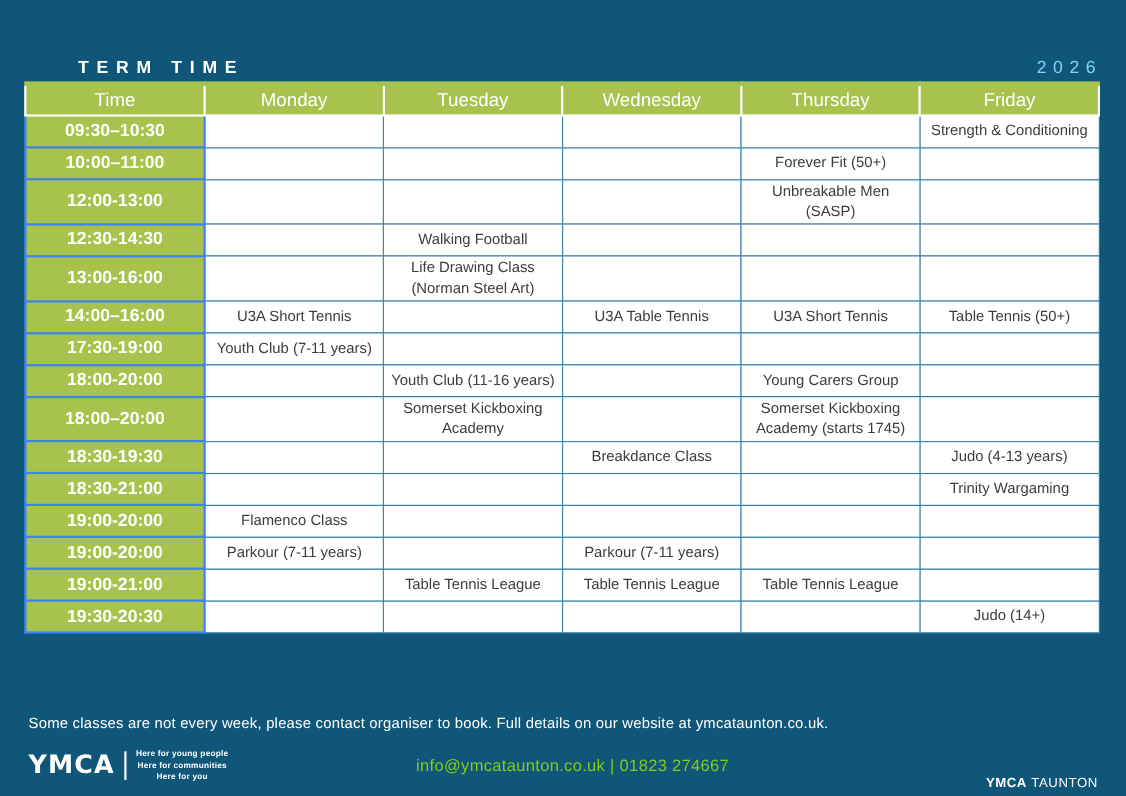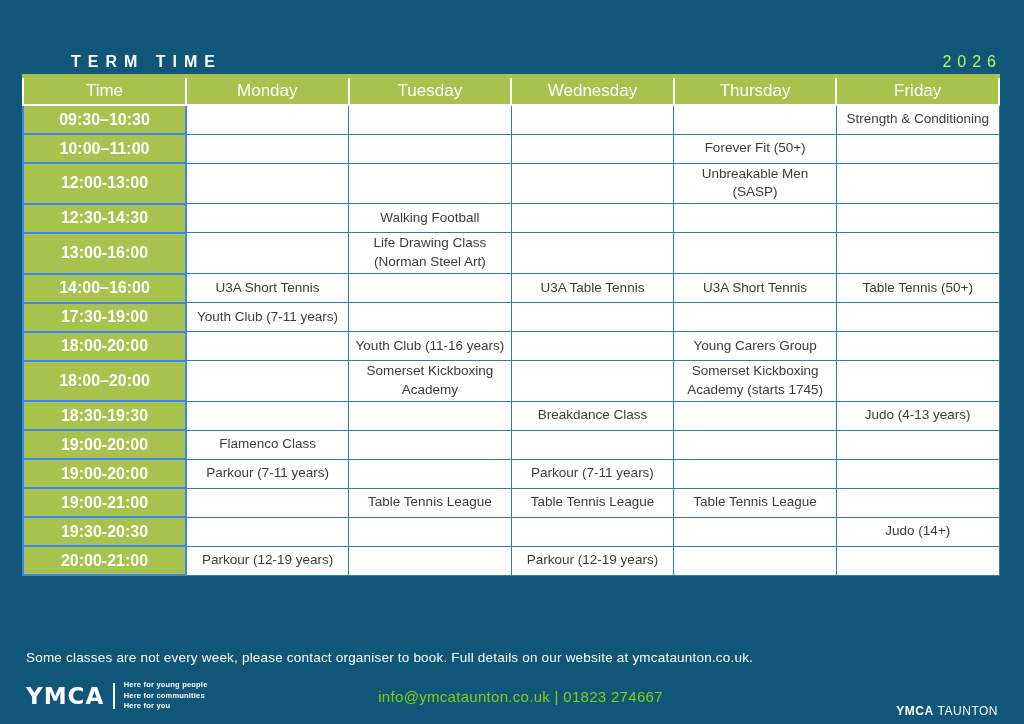--- a/index.html
+++ b/index.html
@@ -15,21 +15,21 @@
   .term-label{
     position:absolute;left:26px;bottom:13px;
     color:#ffffff;font-size:16px;font-weight:600;letter-spacing:7px;white-space:nowrap;
   }
   .page-title{
     position:absolute;left:120px;right:120px;bottom:5px;text-align:center;
     color:#B5CD4F;font-size:35px;font-weight:800;letter-spacing:1.5px;white-space:nowrap;
   }
   .year{
     position:absolute;right:22px;bottom:13px;
-    color:#bef264;font-size:16px;font-weight:500;letter-spacing:6px;
+    color:#7dd3fc;font-size:16px;font-weight:500;letter-spacing:6px;
   }
   
   table.timetable{
     position:absolute;left:22px;top:74px;width:978px;
     border-collapse:collapse;table-layout:fixed;
     border-top:4px solid #A8C24E;
   }
   col.time-col{width:163px;}
   .timetable th{
     background:#A8C24E;color:#ffffff;
@@ -58,21 +58,21 @@
   .bottom-bar{
     position:absolute;left:26px;right:26px;top:676px;height:40px;
     display:flex;justify-content:space-between;align-items:center;
   }
   .logo{display:flex;align-items:center;gap:9px;}
   .logo-ymca{
     color:#ffffff;font-family:"DejaVu Sans", sans-serif;
     font-weight:900;font-size:23px;letter-spacing:1px;line-height:1;
   }
   .logo-divider{width:1.5px;height:26px;background:#ffffff;}
-  .logo-taglines{color:#ffffff;font-size:7.5px;font-weight:700;line-height:1.4;letter-spacing:0.2px;}
+  .logo-taglines{color:#ffffff;font-size:7.5px;font-weight:700;line-height:1.4;letter-spacing:0.2px;text-align:center;}
   .contact{
     position:absolute;left:50%;top:50%;transform:translate(-47%,-50%);
     color:#84cc16;font-size:15px;letter-spacing:0.3px;white-space:nowrap;
   }
   .brand{
     color:#ffffff;font-size:12px;letter-spacing:0.5px;
     border-bottom:8px solid #ffffff;padding-bottom:6px;white-space:nowrap;margin-top:43px;
   }
   .brand .bold{font-weight:800;}
   .brand .regular{font-weight:400;margin-left:4px;}
@@ -194,20 +194,28 @@
 
     <tr>
       <td class="time-cell">18:30-19:30</td>
       <td class="activity-cell"></td>
       <td class="activity-cell"></td>
       <td class="activity-cell">Breakdance Class</td>
       <td class="activity-cell"></td>
       <td class="activity-cell">Judo (4-13 years)</td>
     </tr>
 
+    <tr>
+      <td class="time-cell">18:30-21:00</td>
+      <td class="activity-cell"></td>
+      <td class="activity-cell"></td>
+      <td class="activity-cell"></td>
+      <td class="activity-cell"></td>
+      <td class="activity-cell">Trinity Wargaming</td>
+    </tr>
 
     <tr>
       <td class="time-cell">19:00-20:00</td>
       <td class="activity-cell">Flamenco Class</td>
       <td class="activity-cell"></td>
       <td class="activity-cell"></td>
       <td class="activity-cell"></td>
       <td class="activity-cell"></td>
     </tr>
 
@@ -231,28 +239,20 @@
 
     <tr>
       <td class="time-cell">19:30-20:30</td>
       <td class="activity-cell"></td>
       <td class="activity-cell"></td>
       <td class="activity-cell"></td>
       <td class="activity-cell"></td>
       <td class="activity-cell">Judo (14+)</td>
     </tr>
 
-    <tr>
-      <td class="time-cell">20:00-21:00</td>
-      <td class="activity-cell">Parkour (12-19 years)</td>
-      <td class="activity-cell"></td>
-      <td class="activity-cell">Parkour (12-19 years)</td>
-      <td class="activity-cell"></td>
-      <td class="activity-cell"></td>
-    </tr>
   </tbody>
   </table>
 
   <div class="note">Some classes are not every week, please contact organiser to book.  Full details on our website at ymcataunton.co.uk.</div>
 
   <div class="bottom-bar">
     <div class="logo">
       <span class="logo-ymca">YMCA</span>
       <span class="logo-divider"></span>
       <span class="logo-taglines">

